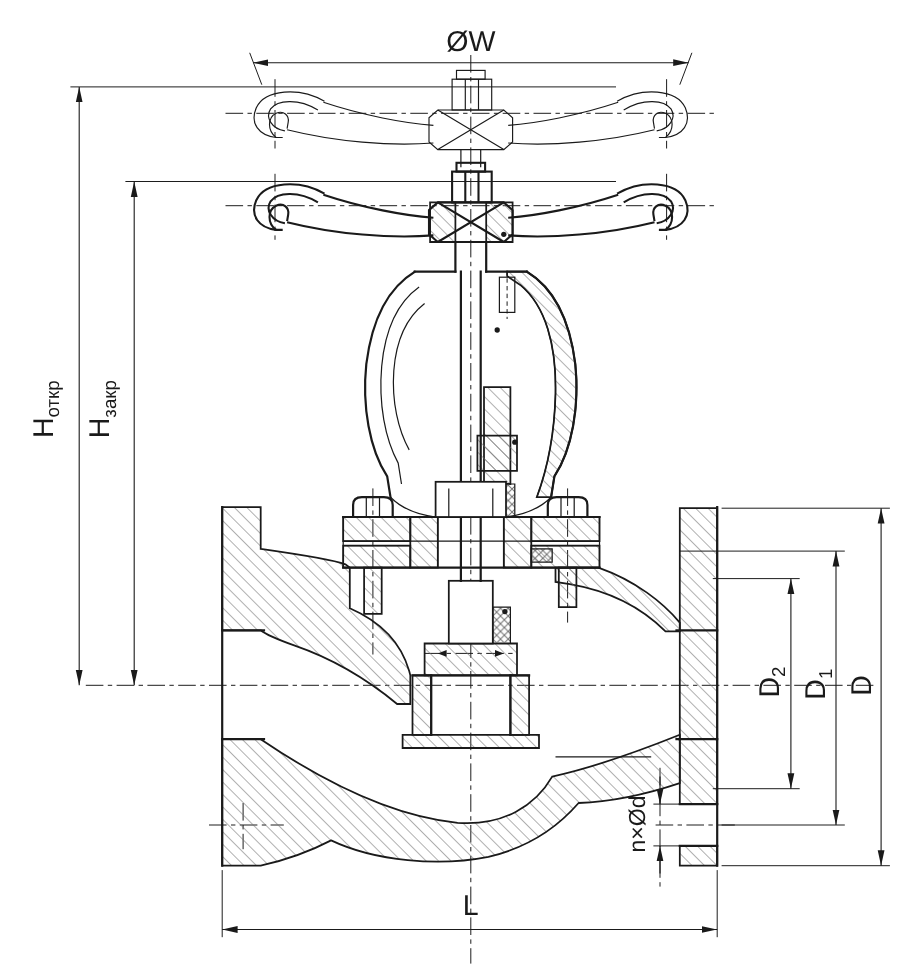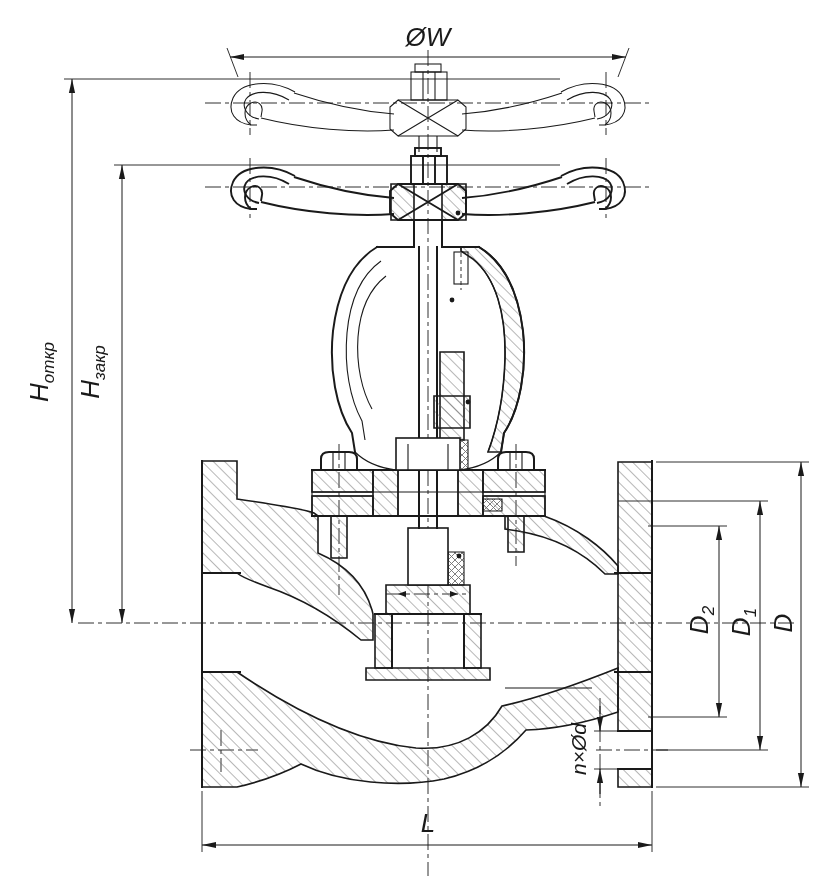--- a/index.html
+++ b/index.html
@@ -1,17 +1,17 @@
 <!DOCTYPE html>
 <html style="--line: #1a1a1a; --hatch: #707070; --bg: #ffffff;"><head>
 <meta charset="utf-8">
 <style>
   :root{ --line:#1a1a1a; --hatch:#707070; --bg:#ffffff; }
   html,body{margin:0;padding:0;background:var(--bg);}
-  .stage{width:687px;height:884px;position:relative;background:var(--bg);font-style:italic;}
+  .stage{width:687px;height:884px;position:relative;background:var(--bg);}
   svg{display:block}
   text{fill:var(--line);font-family:"Liberation Sans",sans-serif;}
   .dimlabel{font-size:26px;}
   .dimlabel-sm{font-size:21px;}
   .sub{font-size:17px;}
   .thick{stroke:var(--line);stroke-width:2;fill:none;stroke-linecap:square;}
   .thin{stroke:var(--line);stroke-width:1.1;fill:none;}
   .cl{stroke:var(--line);stroke-width:0.9;fill:none;stroke-dasharray:16 4 4 4;}
   .dash{stroke:var(--line);stroke-width:0.9;fill:none;stroke-dasharray:4 3;}
   .dim{stroke:var(--line);stroke-width:1;fill:none;}

